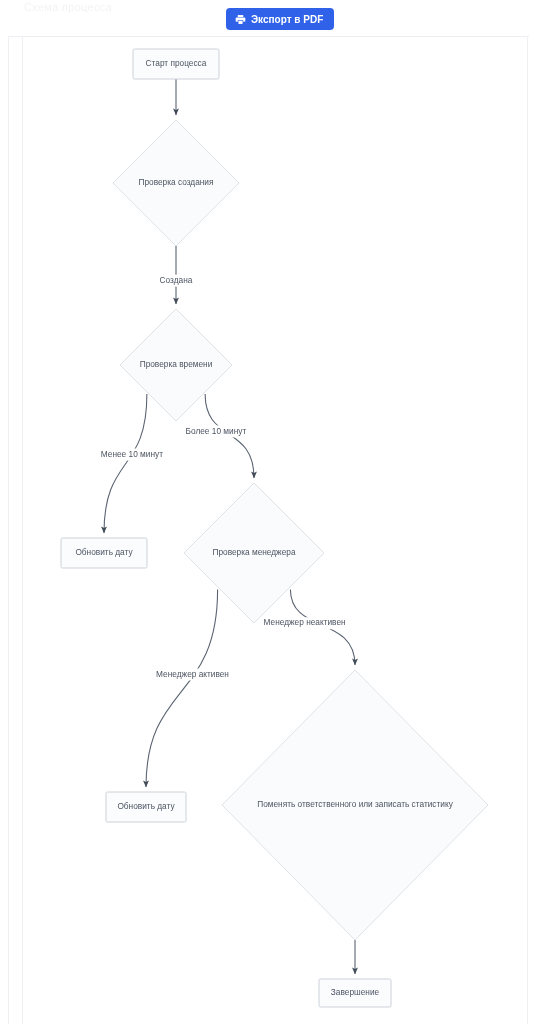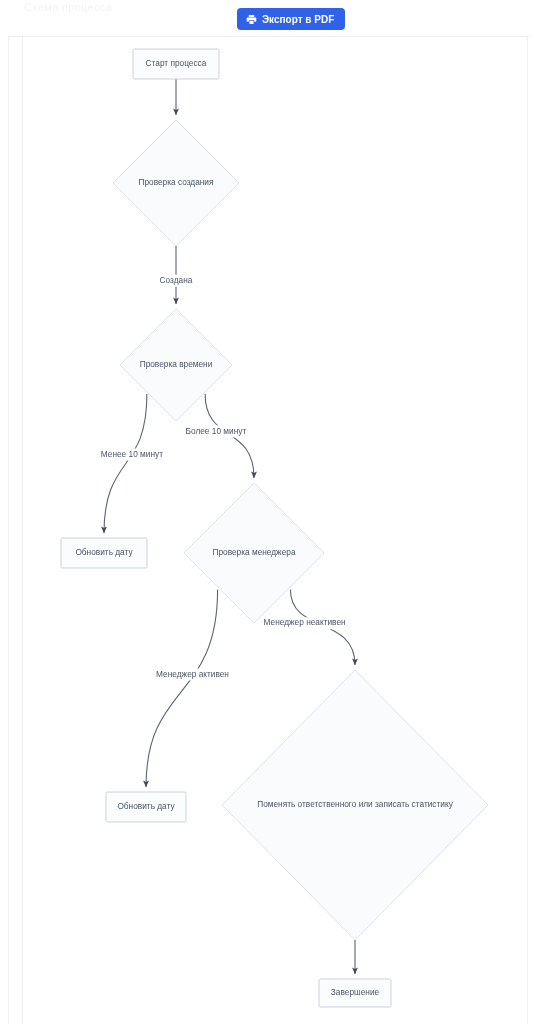--- a/index.html
+++ b/index.html
@@ -26,21 +26,21 @@
     font-size: 11px;
     color: #f2f3f5;
     letter-spacing: .3px;
     white-space: nowrap;
     user-select: none;
   }
 
   
   .toolbar {
     position: absolute;
-    left: 16px;
+    left: 5px;
     top: 0;
     width: 492px;
     height: 36px;
   }
   .export-btn {
     position: absolute;
     left: 221px;
     top: 8px;
     height: 22px;
     padding: 0 11px 0 9px;

